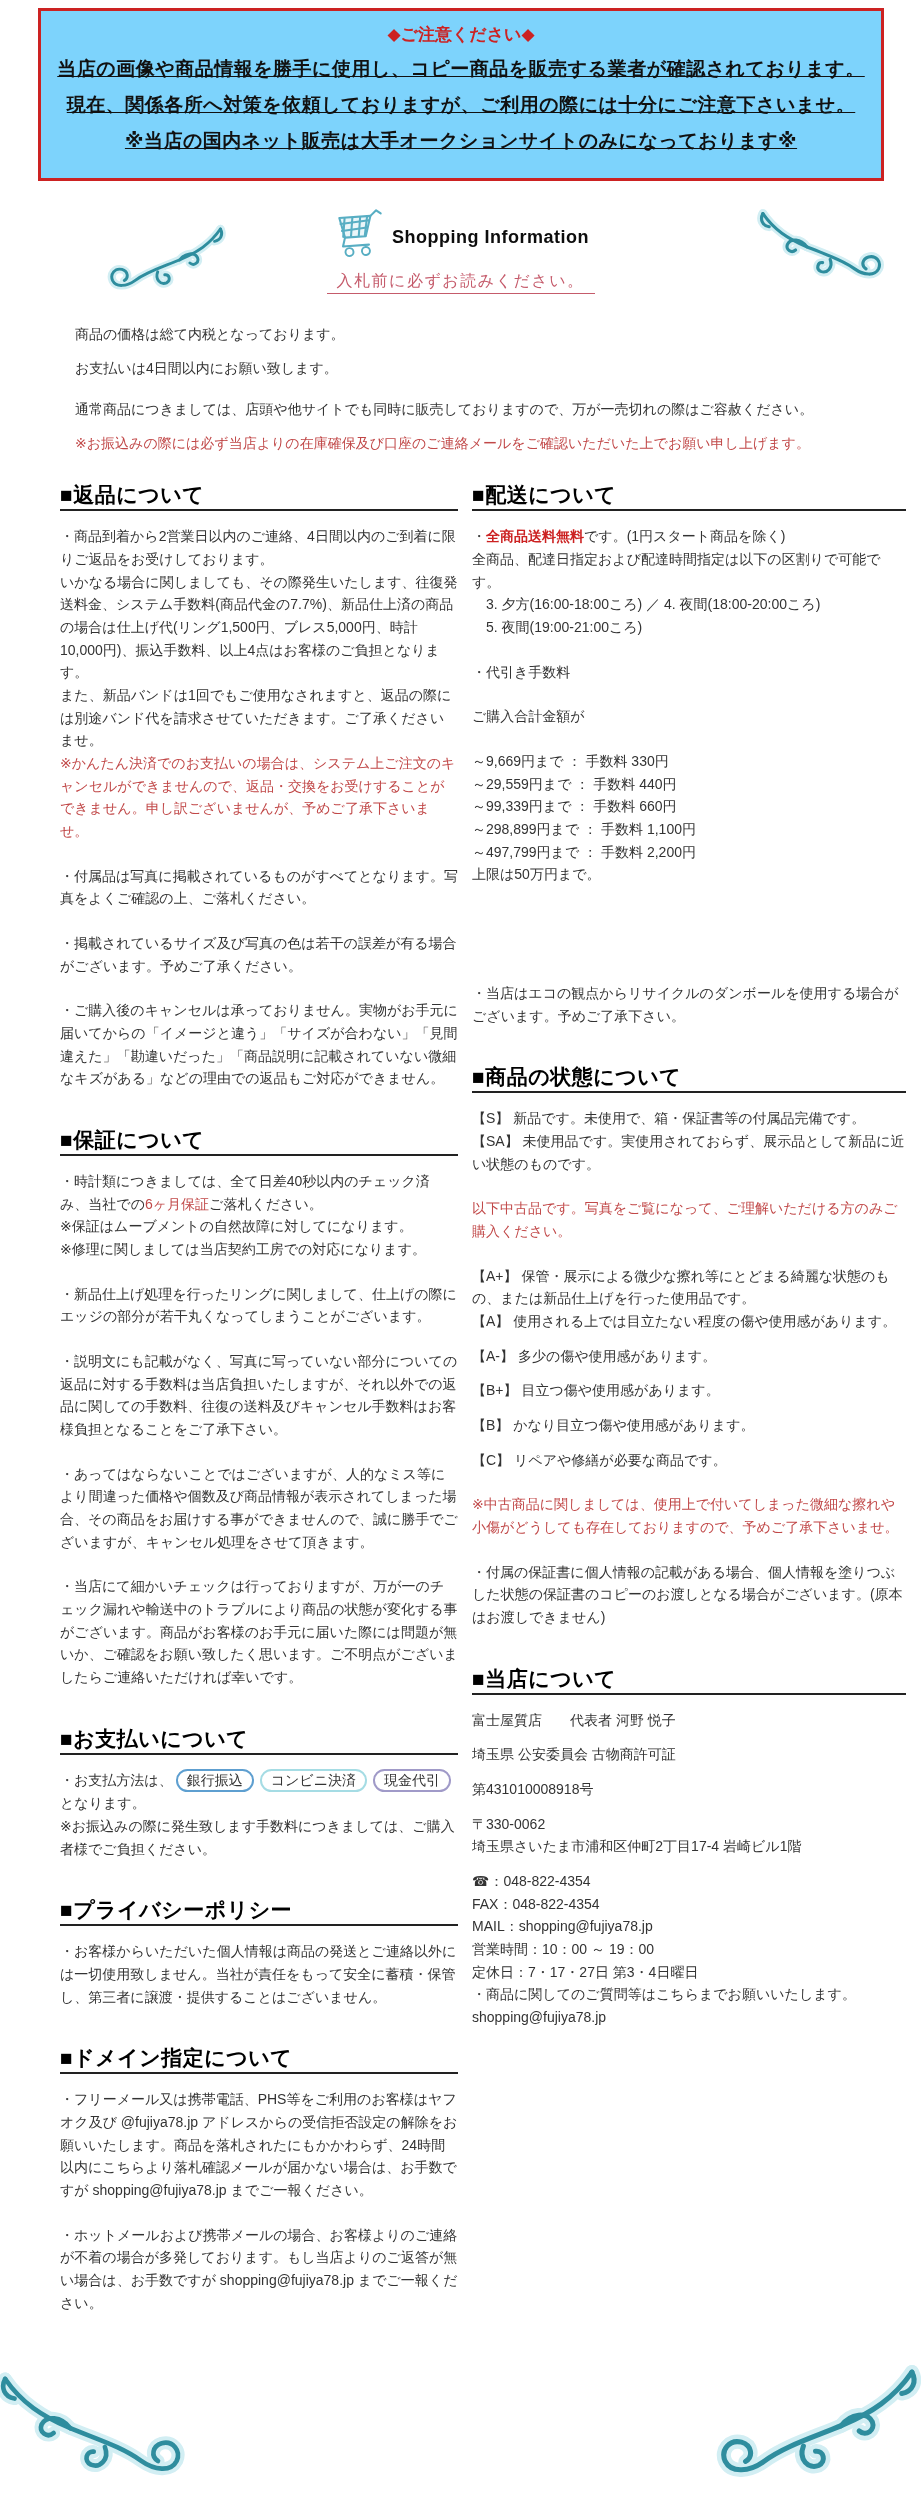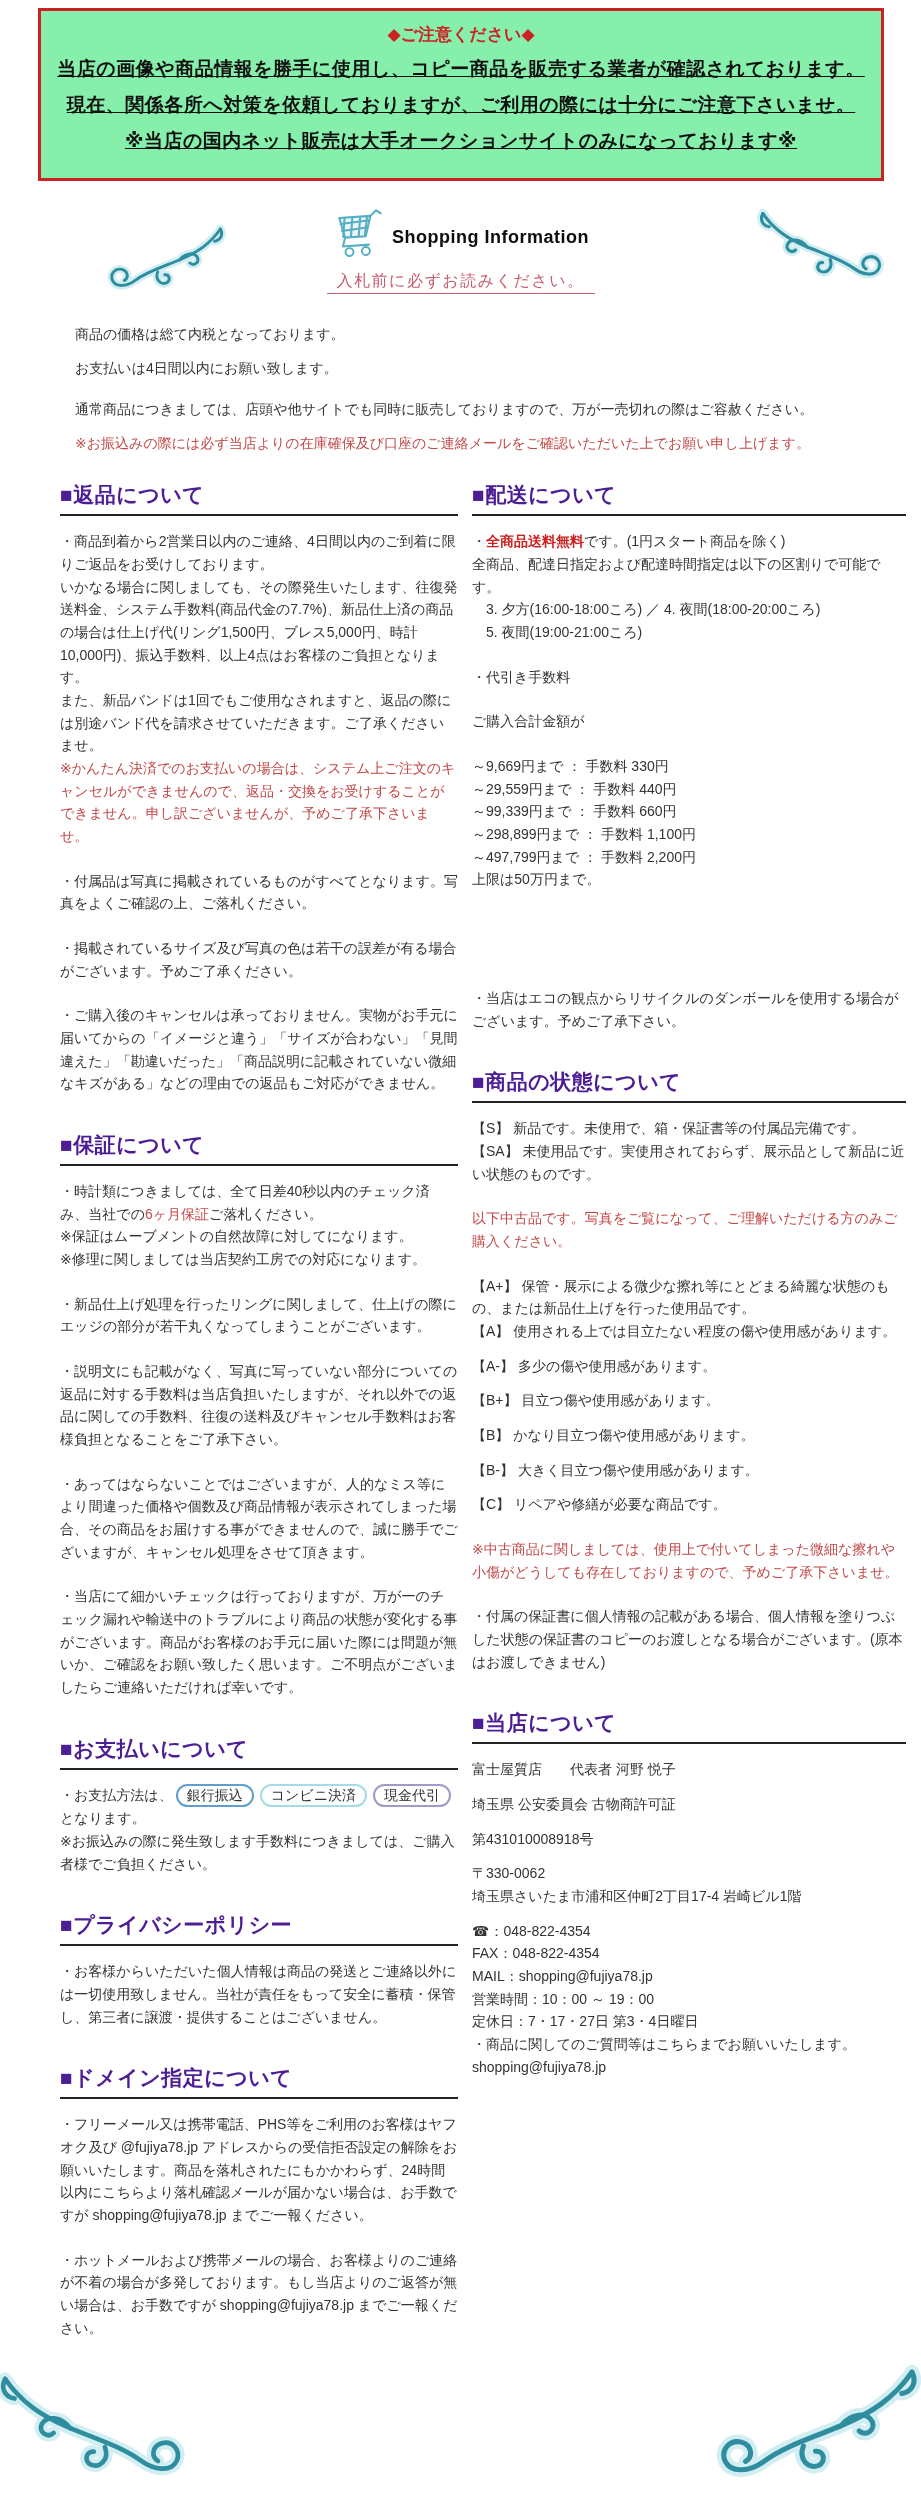--- a/index.html
+++ b/index.html
@@ -5,21 +5,21 @@
   html,body{margin:0;padding:0;}
   body{
     width:921px;height:2500px;position:relative;overflow:hidden;
     background:#ffffff;
     font-family:"Liberation Sans","DejaVu Sans",sans-serif;
     color:#333;
   }
   
   .notice-box{
     margin:8px 0 0 38px;width:846px;box-sizing:border-box;
-    border:3px solid #cc2222;background:#86efac;
+    border:3px solid #cc2222;background:#7dd3fc;
     text-align:center;padding:8px 10px 14px;
   }
   .notice-title{color:#cc2222;font-weight:bold;font-size:17px;margin:4px 0 10px;}
   .notice-line{font-weight:bold;font-size:19px;color:#111;margin:10px 0;letter-spacing:.5px;text-decoration:underline;}
   
   .page-header{text-align:center;margin-top:26px;}
   .header-row{display:inline-flex;align-items:center;gap:8px;}
   .page-title{font-size:18px;font-weight:800;color:#0d0d0d;margin:0;letter-spacing:.5px;}
   .subtitle{
     display:inline-block;margin-top:4px;font-size:16px;letter-spacing:1.5px;
@@ -32,22 +32,22 @@
   .intro p{margin:0 0 14px;font-size:14px;line-height:1.45;}
   .intro p.gap{margin-top:20px;}
   .red-text{color:#c14848;}
   
   .columns{display:flex;gap:14px;margin:28px 0 0 60px;align-items:flex-start;}
   .col{box-sizing:border-box;}
   .col.left{width:398px;}
   .col.right{width:434px;}
   section{margin-bottom:36px;}
   .sec-heading{
-    font-size:21px;font-weight:bold;color:#4c1d95;margin:0 0 14px;
-    border-bottom:2px solid #222;padding-bottom:5px;letter-spacing:.5px;
+    font-size:21px;font-weight:bold;color:#000000;margin:0 0 14px;
+    border-bottom:2px solid #222;letter-spacing:.5px;
   }
   .para{margin:0;font-size:14px;line-height:1.62;color:#333;}
   .para.mt{margin-top:22px;}
   .para.mt-xl{margin-top:96px;}
   .para.gap-sm{margin-top:12px;}
   .para.indent{padding-left:14px;}
   .para.red{color:#c14848;}
   span.red{color:#c14848;}
   span.redbold{color:#cc2222;font-weight:bold;}
   span.badge{
@@ -200,21 +200,20 @@
       <section>
         <h2 class="sec-heading">■商品の状態について</h2>
         <p class="para"><span>【S】 新品です。未使用で、箱・保証書等の付属品完備です。</span></p>
         <p class="para"><span>【SA】 未使用品です。実使用されておらず、展示品として新品に近い状態のものです。</span></p>
         <p class="para mt red"><span>以下中古品です。写真をご覧になって、ご理解いただける方のみご購入ください。</span></p>
         <p class="para mt"><span>【A+】 保管・展示による微少な擦れ等にとどまる綺麗な状態のもの、または新品仕上げを行った使用品です。</span></p>
         <p class="para"><span>【A】 使用される上では目立たない程度の傷や使用感があります。</span></p>
         <p class="para gap-sm"><span>【A-】 多少の傷や使用感があります。</span></p>
         <p class="para gap-sm"><span>【B+】 目立つ傷や使用感があります。</span></p>
         <p class="para gap-sm"><span>【B】 かなり目立つ傷や使用感があります。</span></p>
-        <p class="para gap-sm"><span>【B-】 大きく目立つ傷や使用感があります。</span></p>
         <p class="para gap-sm"><span>【C】 リペアや修繕が必要な商品です。</span></p>
         <p class="para mt red"><span>※中古商品に関しましては、使用上で付いてしまった微細な擦れや小傷がどうしても存在しておりますので、予めご了承下さいませ。</span></p>
         <p class="para mt"><span>・付属の保証書に個人情報の記載がある場合、個人情報を塗りつぶした状態の保証書のコピーのお渡しとなる場合がございます。(原本はお渡しできません)</span></p>
       </section>
       <section>
         <h2 class="sec-heading">■当店について</h2>
         <p class="para gap-sm"><span>富士屋質店　　代表者 河野 悦子</span></p>
         <p class="para gap-sm"><span>埼玉県 公安委員会 古物商許可証</span></p>
         <p class="para gap-sm"><span>第431010008918号</span></p>
         <p class="para gap-sm"><span>〒330-0062</span></p>

